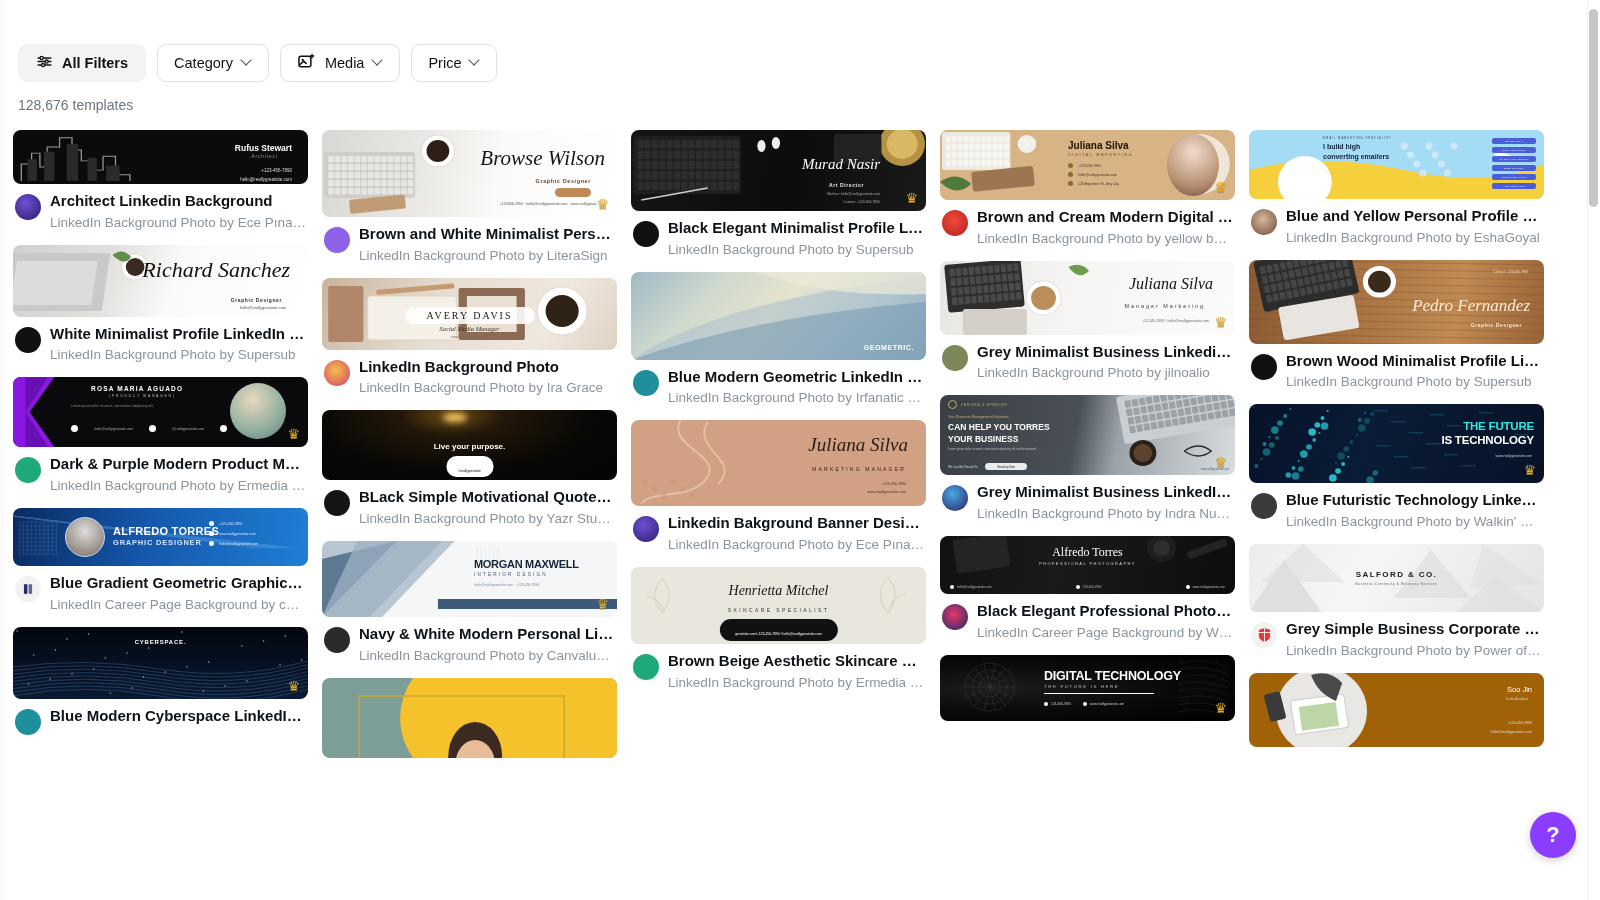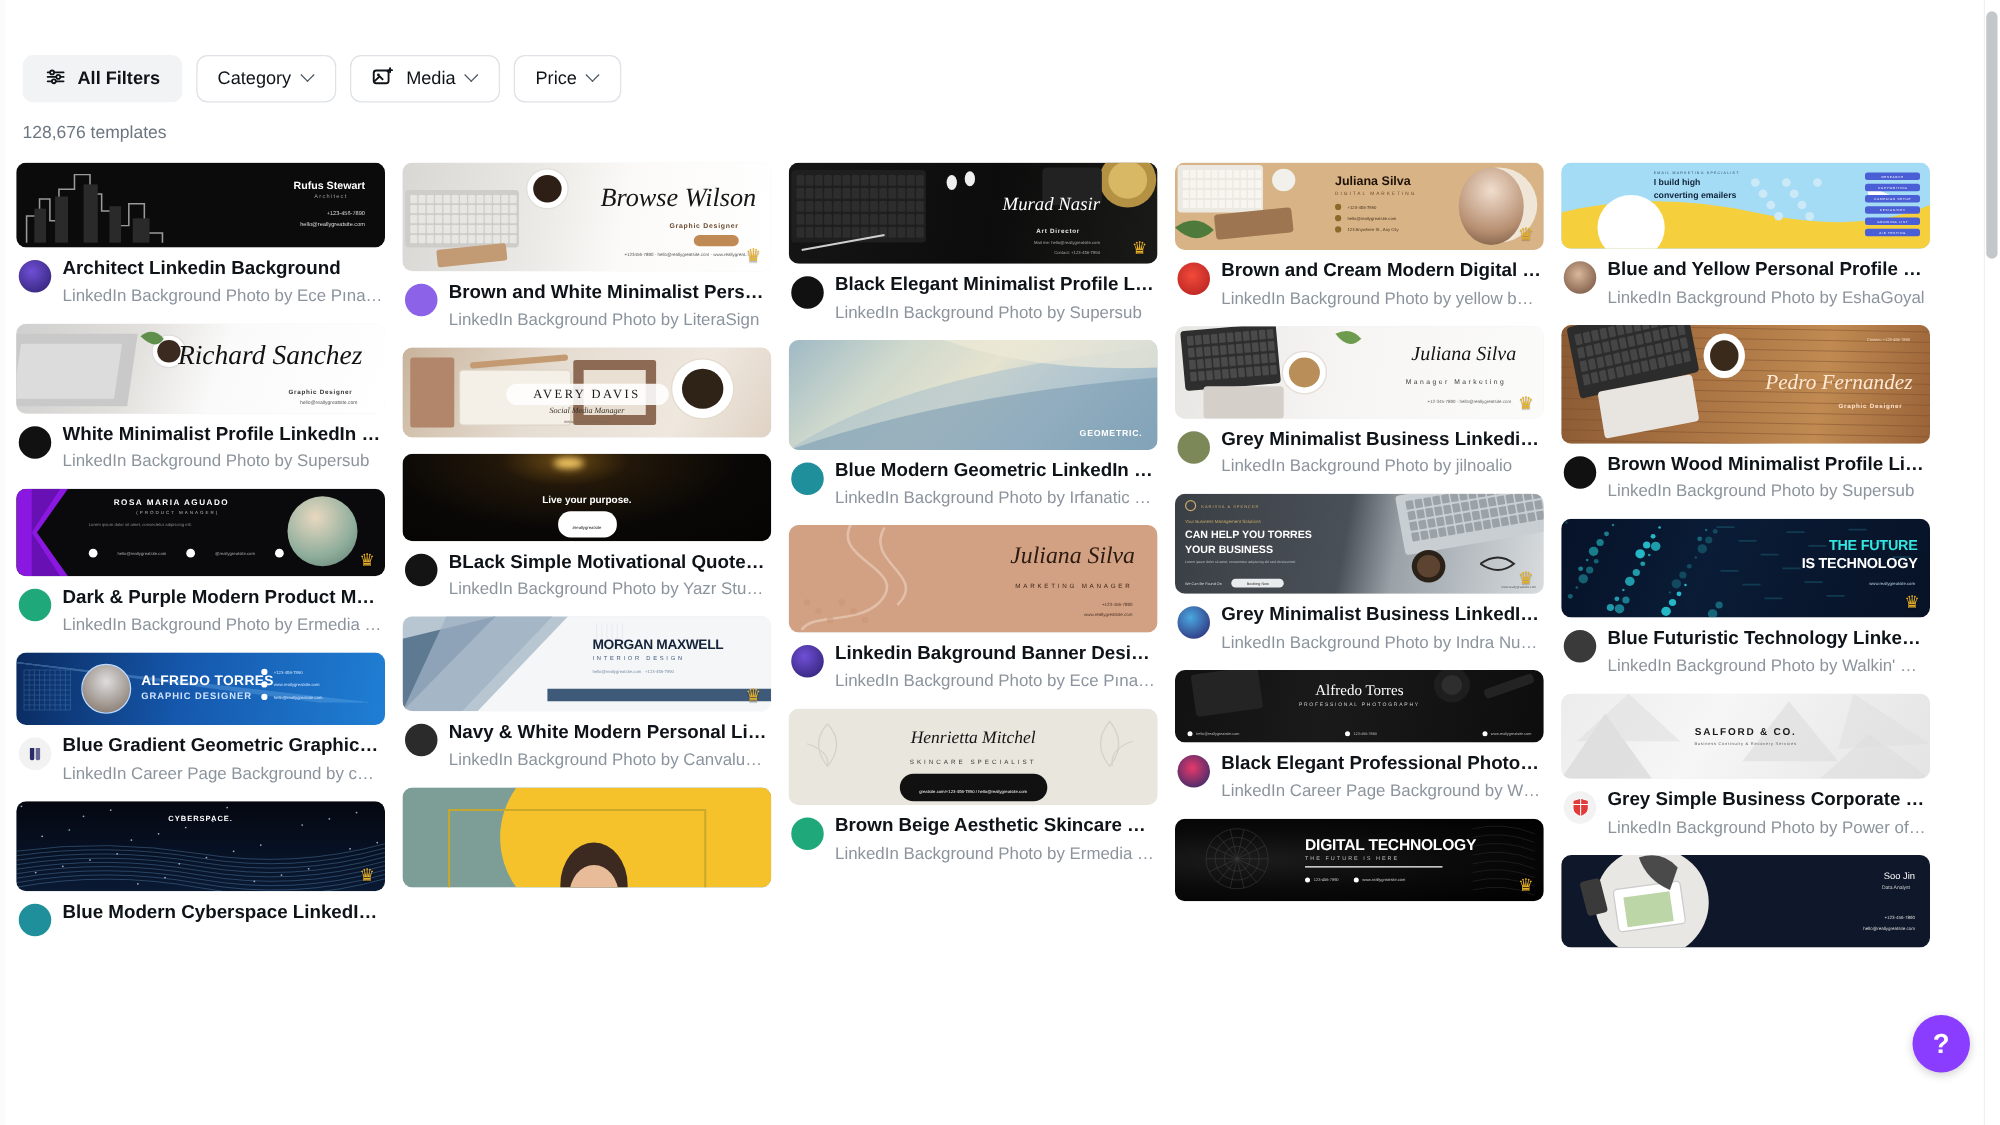--- a/index.html
+++ b/index.html
@@ -244,21 +244,21 @@
         <span class="chev"></span>
       </div>
     </div>
 
     <div class="count-line">128,676 templates</div>
   </div>
 
   <div class="grid" id="grid">
       <div class="col">
         <div class="card">
-          <div class="thumb" style="height: 68px;">
+          <div class="thumb" style="height: 54px;">
             <div class="art" style="background:#0b0b0b">
         <svg width="100%" height="100%" viewBox="0 0 285 70" preserveAspectRatio="none">
           <g fill="none" stroke="#9a9a9a" stroke-width="1.2">
             <path d="M8 66 V44 h10 V30 h8 V48 h7 V22 h12 V10 h12 V26 h9 V40 h11 V52 h10 V34 h12 V58 h14 V66"></path>
           </g>
           <g fill="#2a2a2a">
                   <rect x="14" y="38" width="9" height="28"></rect>
                   <rect x="30" y="28" width="10" height="38"></rect>
                   <rect x="52" y="18" width="11" height="48"></rect>
                   <rect x="72" y="36" width="9" height="30"></rect>
@@ -561,20 +561,27 @@
           <circle cx="232" cy="33" r="24" fill="#fff" stroke="#e4dbce"></circle>
                 <circle cx="232" cy="33" r="16" fill="#2f2217"></circle>
           <rect x="52" y="12" width="76" height="5" rx="2.5" fill="#c49a72" transform="rotate(-5 52 12)"></rect>
         </svg>
         <div style="position:absolute;left:50%;transform:translateX(-50%);top:29px;background:rgba(255,255,255,.88);border-radius:20px;padding:3px 22px;">
           <div class="tx" style="position:static;color:#1a1a1a;font-family:'Liberation Serif',serif;font-size:10px;letter-spacing:2px;text-align:left">AVERY DAVIS</div>
         </div>
         <div class="tx script" style="left:50%;transform:translateX(-50%);top:47px;color:#3a3026;font-size:6.5px">Social Media Manager</div>
         <div class="tx" style="left:50%;transform:translateX(-50%);top:57px;color:#7a6a58;font-size:3.4px">www.reallygreatsite.com</div>
       </div>
+          </div>
+          <div class="meta">
+            <div class="avatar" style="background: radial-gradient(circle at 45% 40%, rgb(242, 193, 78), rgb(214, 58, 106));"></div>
+            <div class="meta-text">
+              <div class="card-title">LinkedIn Background Photo</div>
+              <div class="card-sub">LinkedIn Background Photo by Ira Grace</div>
+            </div>
           </div>
         </div>
         <div class="card">
           <div class="thumb" style="height: 70px;">
             <div class="art" style="background:radial-gradient(ellipse at 44% 8%, #6b4a14 0%, #221709 22%, #0a0806 58%, #050403 100%)">
         <div style="position:absolute;left:41%;top:3px;width:24px;height:9px;border-radius:50%;background:#f0c463;filter:blur(3px)"></div>
         <div class="tx" style="left:50%;transform:translateX(-50%);top:32px;color:#fff;font-size:8px;font-weight:700">Live your purpose.</div>
         <div style="position:absolute;left:50%;transform:translateX(-50%);top:46px;background:#fff;border-radius:10px;padding:1.5px 12px">
           <span style="font-size:3.4px;color:#111">#reallygreatsite</span>
         </div>
@@ -1175,21 +1182,21 @@
           </div>
           <div class="meta">
             <div class="avatar" style="background: radial-gradient(circle at 45% 40%, rgb(217, 183, 154), rgb(107, 74, 56));"></div>
             <div class="meta-text">
               <div class="card-title">Blue and Yellow Personal Profile Lin...</div>
               <div class="card-sub">LinkedIn Background Photo by EshaGoyal</div>
             </div>
           </div>
         </div>
         <div class="card">
-          <div class="thumb" style="height: 95px;">
+          <div class="thumb" style="height: 84px;">
             <div class="art" style="background:linear-gradient(100deg,#8a5a33 0%,#a97343 38%,#c08a52 70%,#9a6338 100%)">
         <svg width="100%" height="100%" viewBox="0 0 285 85" preserveAspectRatio="none">
           <g stroke="#7a4e2c" stroke-width=".6" opacity=".6">
                   <line x1="0" y1="0" x2="285" y2="5"></line>
                   <line x1="0" y1="7.5" x2="285" y2="12.5"></line>
                   <line x1="0" y1="15" x2="285" y2="20"></line>
                   <line x1="0" y1="22.5" x2="285" y2="27.5"></line>
                   <line x1="0" y1="30" x2="285" y2="35"></line>
                   <line x1="0" y1="37.5" x2="285" y2="42.5"></line>
                   <line x1="0" y1="45" x2="285" y2="50"></line>
@@ -1375,21 +1382,21 @@
               </span>
             </div>
             <div class="meta-text">
               <div class="card-title">Grey Simple Business Corporate Lin...</div>
               <div class="card-sub">LinkedIn Background Photo by Power of Vic...</div>
             </div>
           </div>
         </div>
         <div class="card">
           <div class="thumb" style="height: 74px;">
-            <div class="art" style="background:#0f172a">
+            <div class="art" style="background:#a16207">
         <svg width="100%" height="100%" viewBox="0 0 285 74" preserveAspectRatio="none">
           <circle cx="70" cy="38" r="44" fill="#e9e7e3"></circle>
           <rect x="40" y="28" width="52" height="34" rx="3" fill="#fff" stroke="#ccc" transform="rotate(-8 40 28)"></rect>
           <rect x="48" y="34" width="36" height="24" fill="#bcd6a8" transform="rotate(-8 48 34)"></rect>
           <rect x="14" y="22" width="16" height="28" rx="3" fill="#3a3a3a" transform="rotate(-14 14 22)"></rect>
           <path d="M60 2 q18 -6 30 8 l-6 18 q-18 -8 -24 -26 Z" fill="#4a4a4a"></path>
         </svg>
         <div class="tx" style="right:12px;top:12px;color:#fff;font-size:7.5px">Soo Jin</div>
         <div class="tx" style="right:16px;top:23px;color:#cfcfcf;font-size:4px">Data Analyst</div>
         <div class="tx" style="right:12px;top:48px;color:#ddd;font-size:3.6px">+123-456-7890</div>

